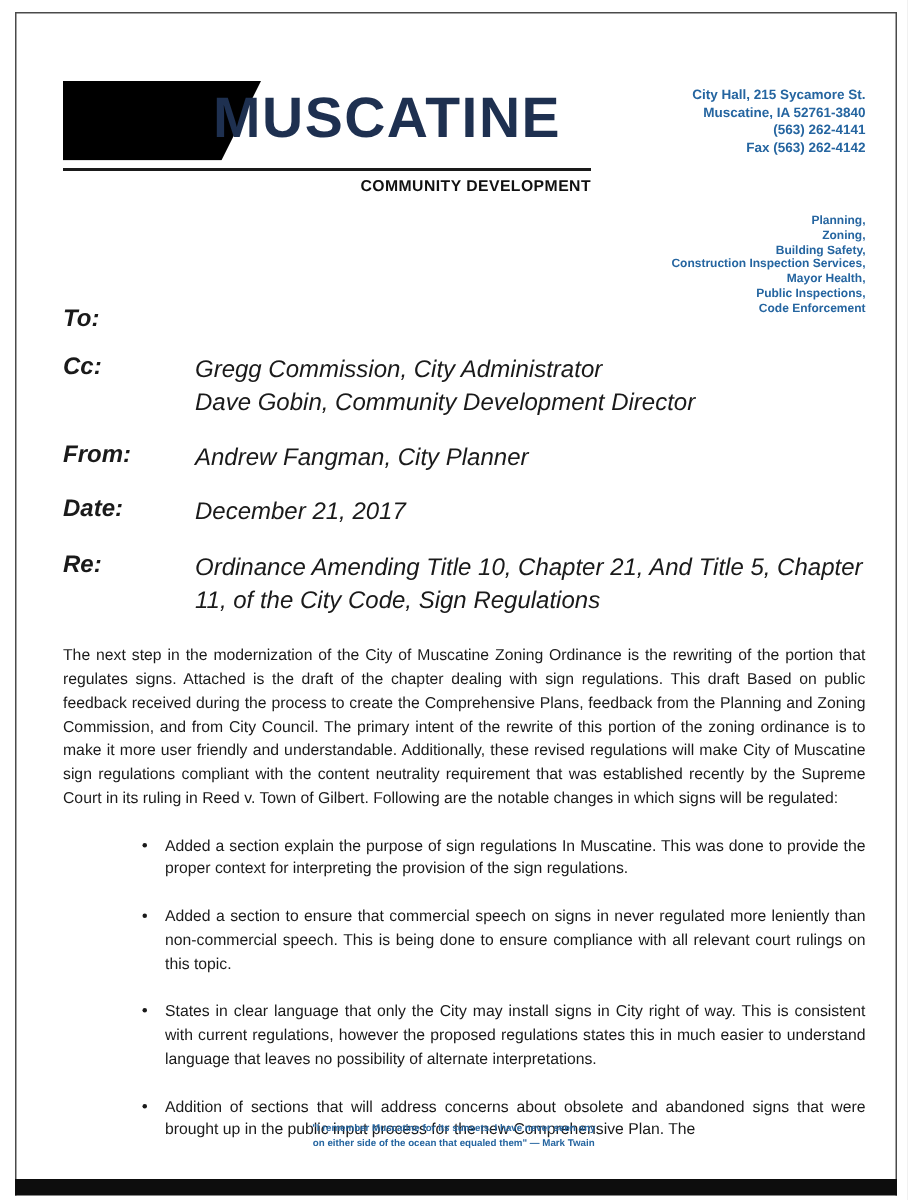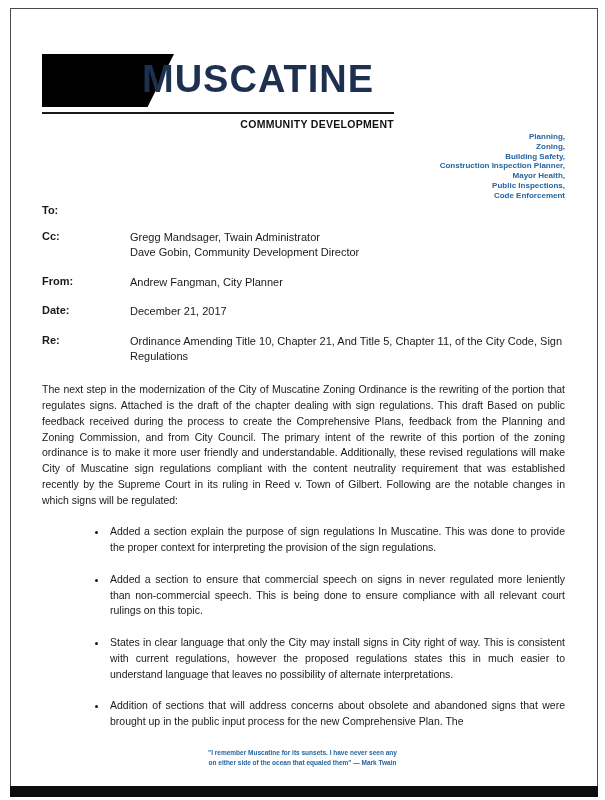--- a/index.html
+++ b/index.html
@@ -15,21 +15,21 @@
   }
   .scan-border {
     position: absolute; left: 10px; top: 8px; right: 7px; bottom: 3px;
     border: 1px solid #4a4a4a; border-bottom: none;
     pointer-events: none;
   }
   .bottom-bar {
     position: absolute; left: 10px; right: 7px; bottom: 3px; height: 11px;
     background: #0d0d0d;
   }
-  .content { position: relative; padding: 48px 40px 0 42px; }
+  .content { position: relative; padding: 48px 28px 0 42px; }
 
   
   .header { position: relative; height: 152px; }
   .logo-mark {
     position: absolute; left: 0; top: 6px;
     width: 132px; height: 53px; background: #000;
     -webkit-clip-path: polygon(0 0, 100% 0, 80% 100%, 0 100%);
     clip-path: polygon(0 0, 100% 0, 80% 100%, 0 100%);
   }
   .wordmark {
@@ -45,27 +45,27 @@
     position: absolute; left: 0; top: 70px; width: 352px;
     text-align: right; font-weight: bold; font-size: 10.5px;
     letter-spacing: 0.3px; color: #111;
   }
   .contact {
     position: absolute; right: 0; top: 10px;
     text-align: right; font-weight: bold;
     font-size: 9px; line-height: 1.3; color: #2565a0;
   }
   .departments {
-    position: absolute; right: 0; top: 84px;
+    position: absolute; right: 0; top: 94px;
     text-align: right; font-weight: bold;
     font-size: 8px; line-height: 1.22; color: #2565a0;
   }
 
   
-  .memo-fields { margin-top: 4px; font-size: 11px; }
+  .memo-fields { margin-top: 4px; font-size: 16px; font-style: italic; }
   .field-row { display: flex; margin-bottom: 14px; }
   .field-label { width: 88px; font-weight: bold; flex: 0 0 88px; }
   .field-value { flex: 1; line-height: 1.4; }
 
   
   .intro {
     margin-top: 18px; font-size: 10.5px; line-height: 1.5;
     text-align: justify;
   }
   .bullets {
@@ -88,40 +88,46 @@
   <div class="scan-border"></div>
 
   <div class="content">
 
     <div class="header">
       <div class="logo-mark"></div>
       <div class="wordmark">MUSCATINE</div>
       <div class="division-rule"></div>
       <div class="division">COMMUNITY DEVELOPMENT</div>
 
+      <div class="contact">
+        <div>City Hall, 215 Sycamore St.</div>
+        <div>Muscatine, IA 52761-3840</div>
+        <div>(563) 262-4141</div>
+        <div>Fax (563) 262-4142</div>
+      </div>
 
       <div class="departments">
         <div>Planning,</div>
         <div>Zoning,</div>
         <div>Building Safety,</div>
-        <div>Construction Inspection Planner,</div>
+        <div>Construction Inspection Services,</div>
         <div>Mayor Health,</div>
         <div>Public Inspections,</div>
         <div>Code Enforcement</div>
       </div>
     </div>
 
     <div class="memo-fields">
       <div class="field-row">
         <div class="field-label">To:</div>
       </div>
       <div class="field-row">
         <div class="field-label">Cc:</div>
         <div class="field-value">
-          <div>Gregg Mandsager, Twain Administrator</div>
+          <div>Gregg Commission, City Administrator</div>
           <div>Dave Gobin, Community Development Director</div>
         </div>
       </div>
       <div class="field-row">
         <div class="field-label">From:</div>
         <div class="field-value">Andrew Fangman, City Planner</div>
       </div>
       <div class="field-row">
         <div class="field-label">Date:</div>
         <div class="field-value">December 21, 2017</div>

